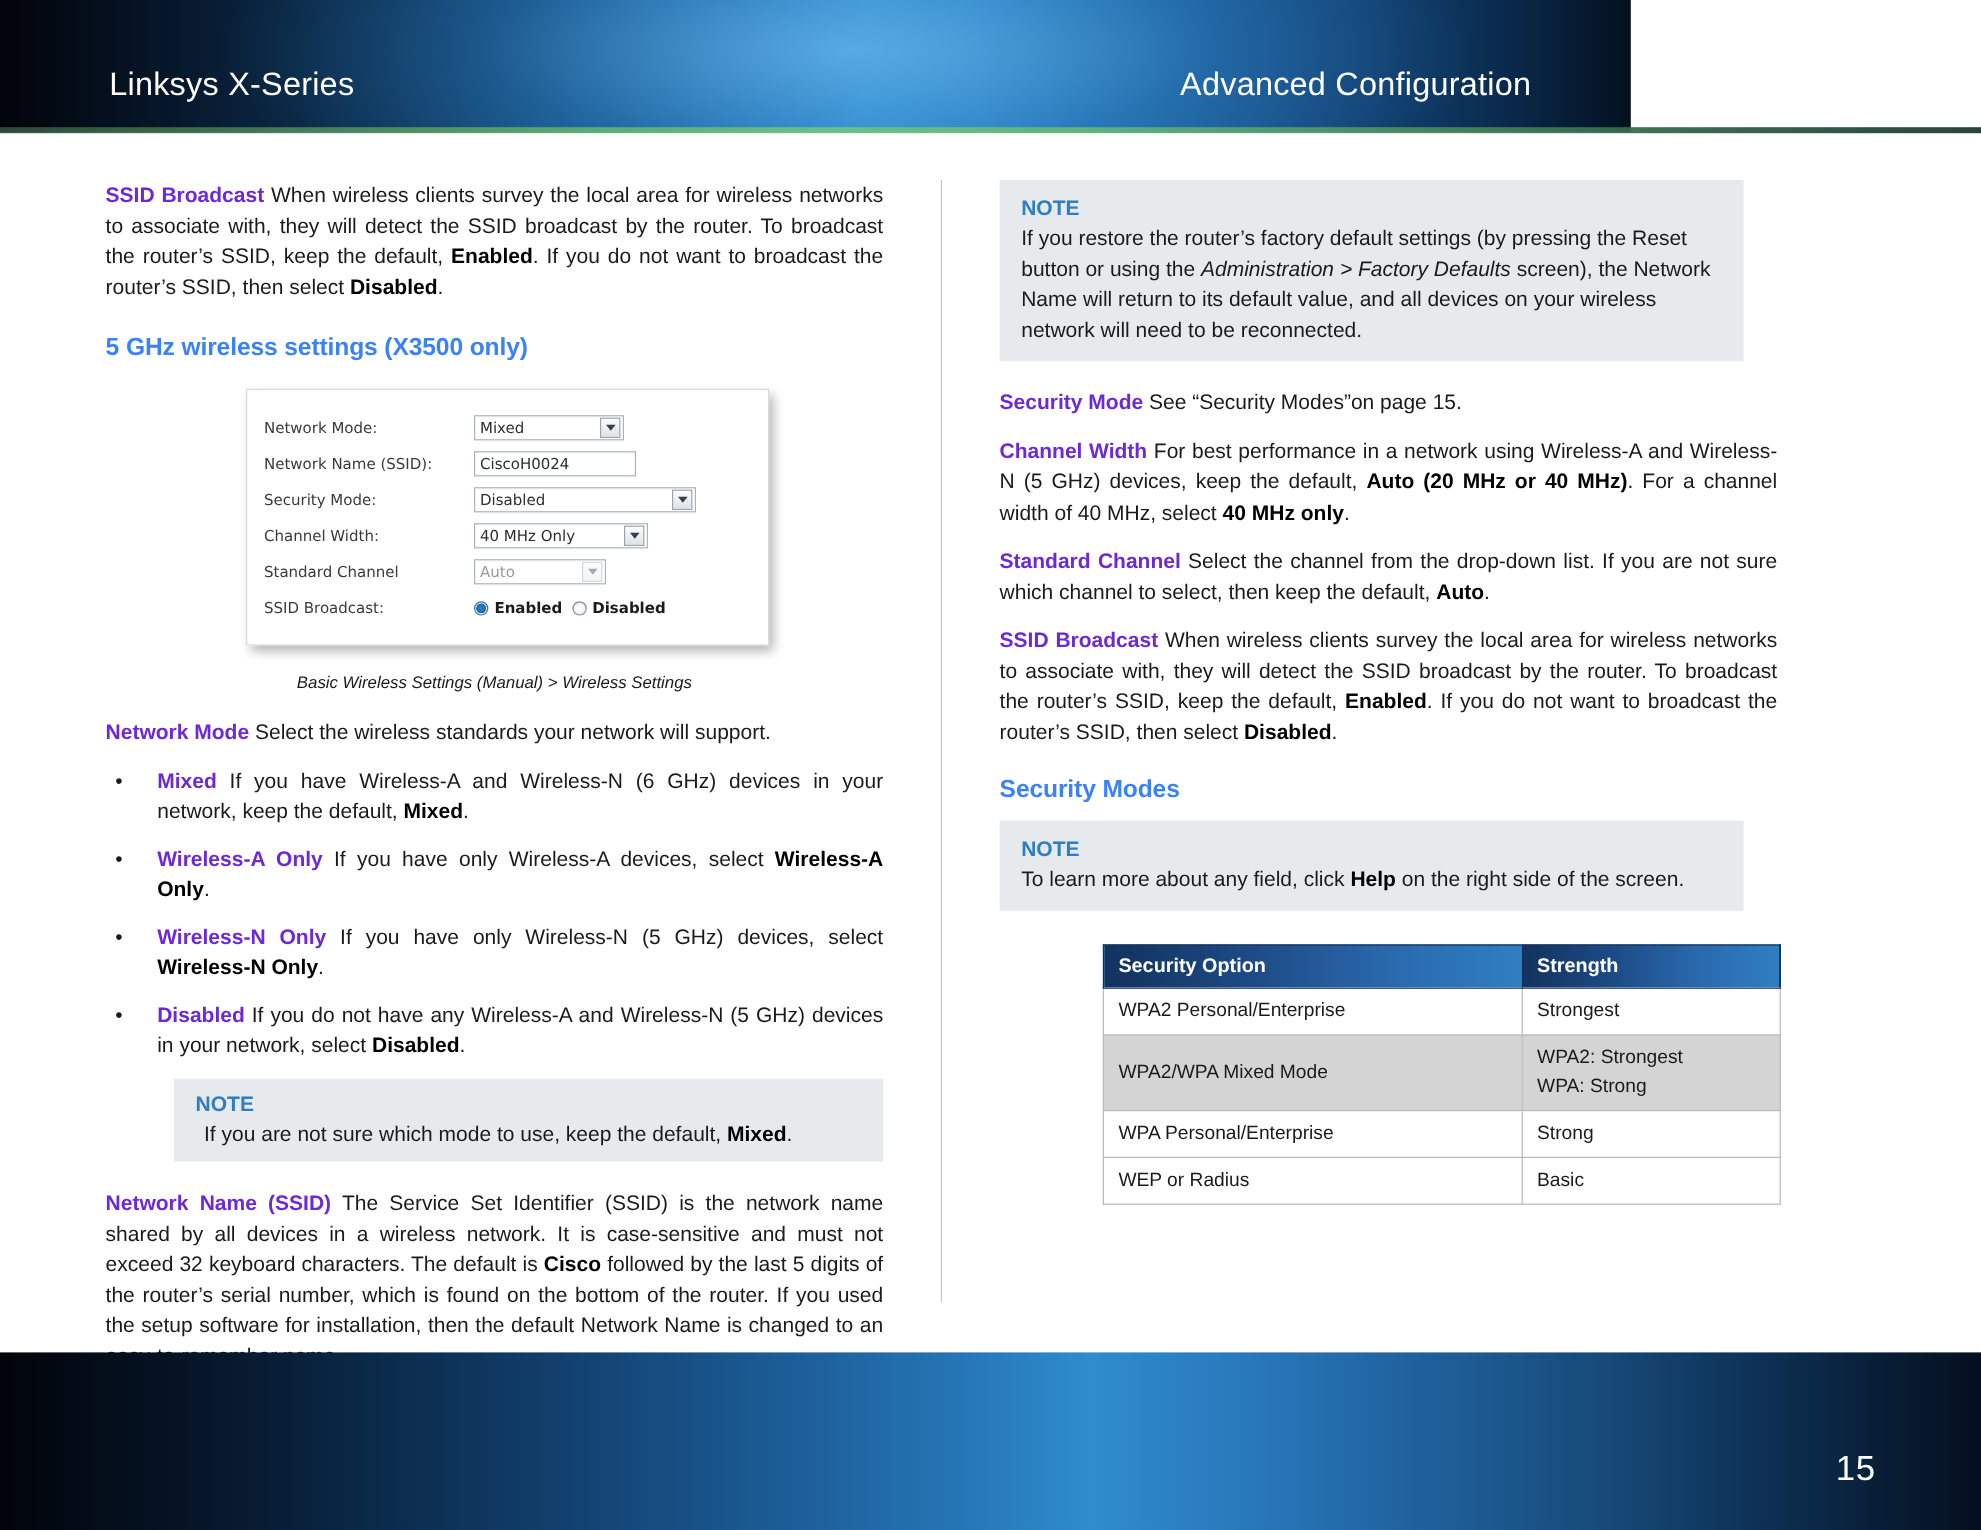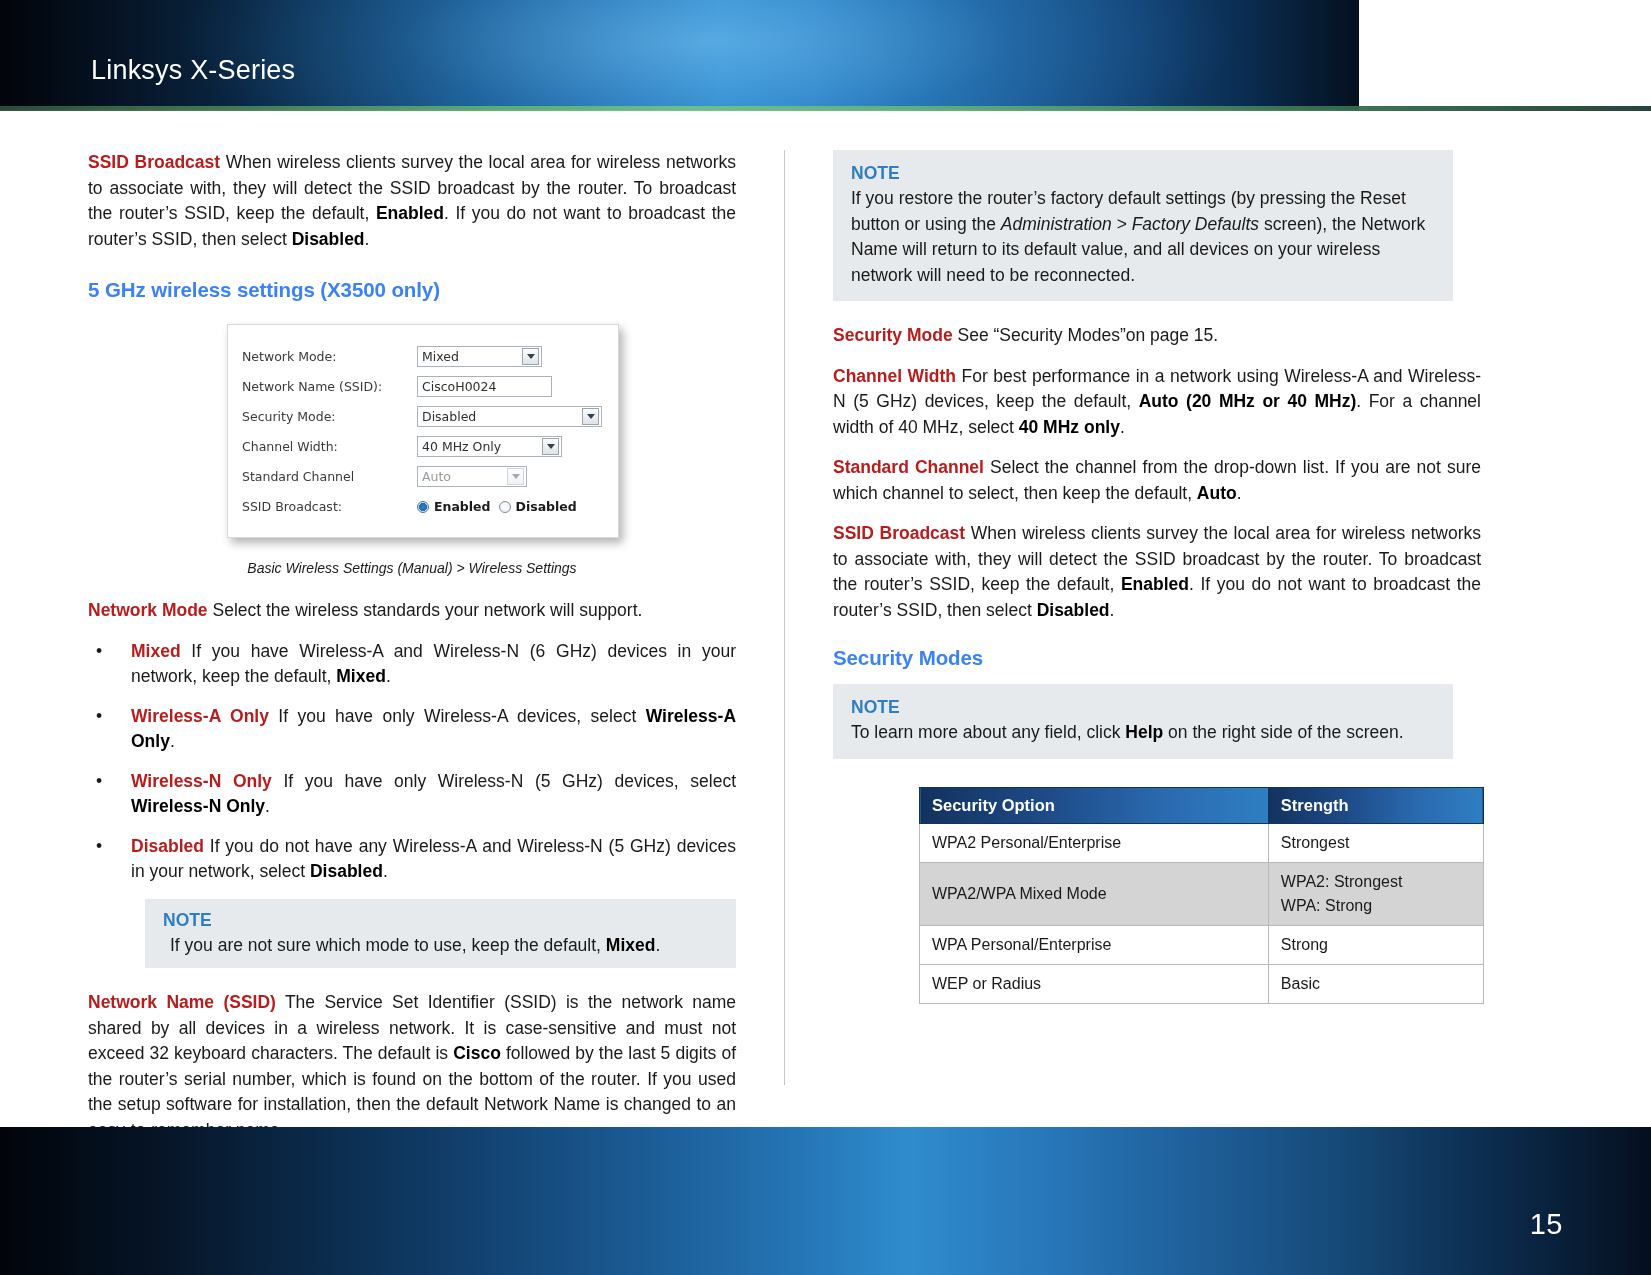--- a/index.html
+++ b/index.html
@@ -82,21 +82,21 @@
   
   p.body {
     margin: 0 0 15px 0;
     font-size: 17.5px;
     line-height: 25.5px;
     color: #1a1a1a;
     text-align: justify;
   }
   p.body.last { margin-bottom: 0; }
   .lead {
-    color: #b91c1c;
+    color: #6d28d9;
     font-weight: bold;
   }
   b { font-weight: bold; color: #000; }
   i { font-style: italic; }
 
   h2.section {
     margin: 26px 0 22px 0;
     font-size: 20.5px;
     font-weight: bold;
     color: #3b82f6;
@@ -159,21 +159,21 @@
   }
 
   
   .figure {
     margin: 6px 0 0 0;
     text-align: center;
   }
   .shot {
     position: relative;
     display: inline-block;
-    width: 392px;
+    width: 436px;
     margin-left: 22px;
     background: #ffffff;
     border: 1px solid #d9d9d9;
     box-shadow: 4px 5px 9px rgba(0,0,0,0.30);
     padding: 18px 14px 14px 14px;
     text-align: left;
   }
   .shot-row {
     display: flex;
     align-items: center;
@@ -298,20 +298,21 @@
     font-size: 29px;
     color: #ffffff;
     letter-spacing: 0.5px;
   }
 </style>
 </head>
 <body>
 
 <div class="banner">
   <div class="banner-title-left">Linksys X-Series</div>
+  <div class="banner-title-right">Advanced Configuration</div>
 </div>
 <div class="banner-underline"></div>
 
 <div class="col-divider"></div>
 
 <div class="col-left">
 
   <p class="body"><span class="lead">SSID Broadcast</span><span> When wireless clients survey the local area for wireless networks to associate with, they will detect the SSID broadcast by the router. To broadcast the router’s SSID, keep the default, </span><b>Enabled</b><span>. If you do not want to broadcast the router’s SSID, then select </span><b>Disabled</b><span>.</span></p>
 
   <h2 class="section">5 GHz wireless settings (X3500 only)</h2>

